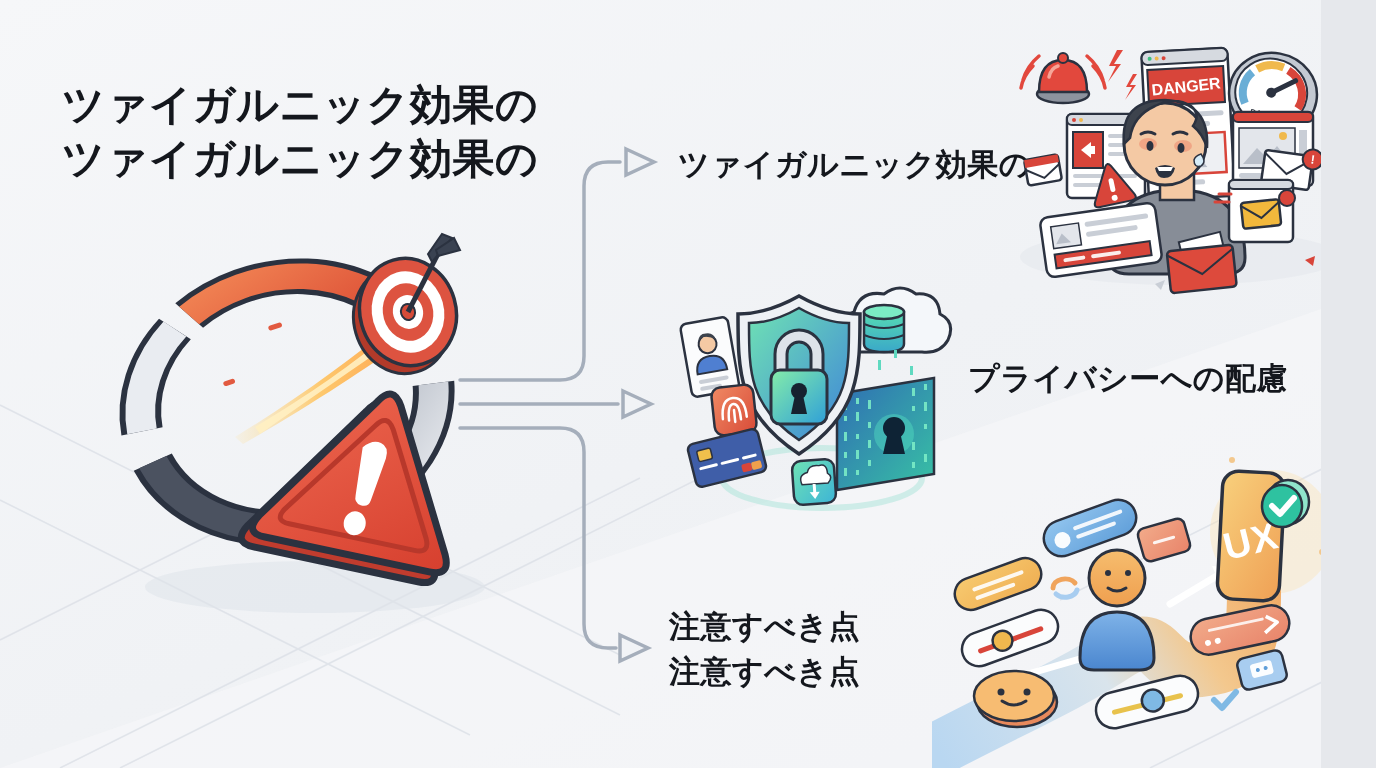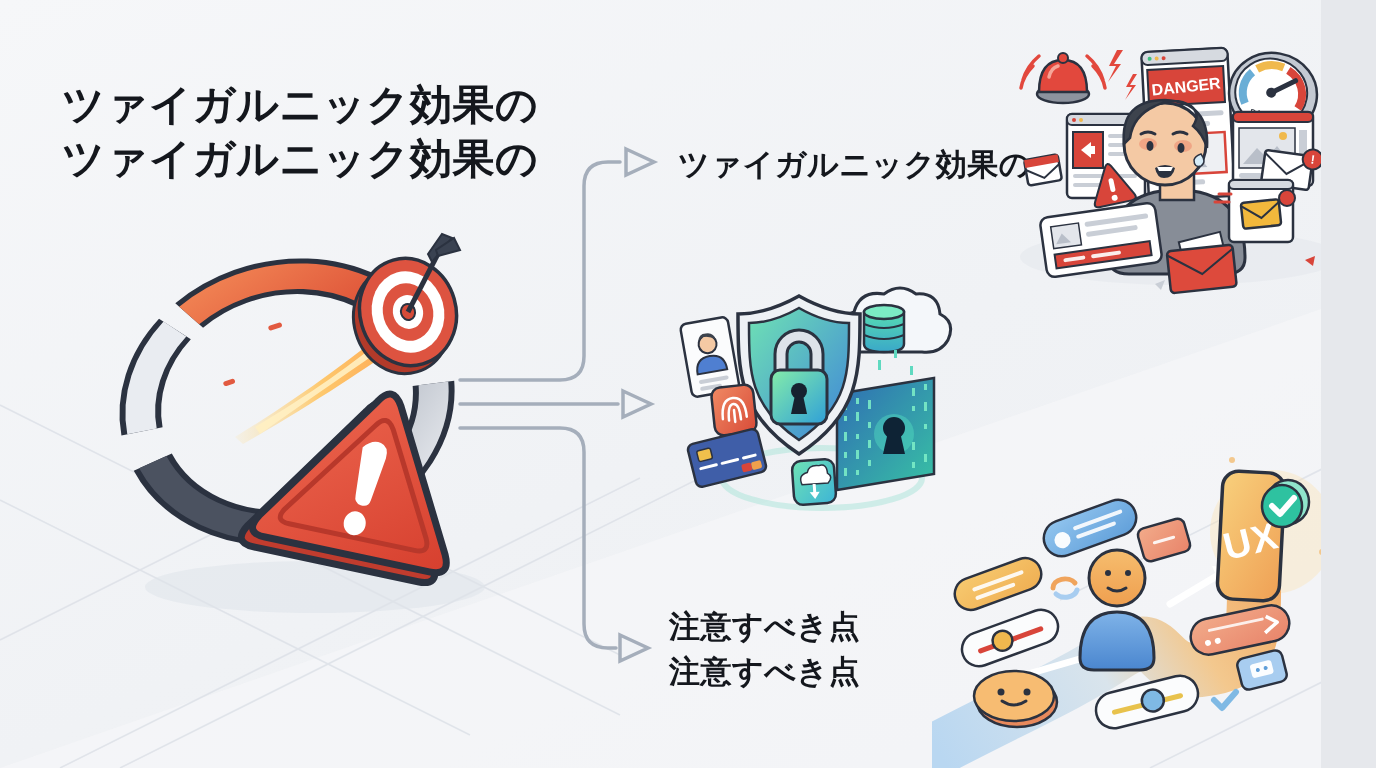--- a/index.html
+++ b/index.html
@@ -112,20 +112,23 @@
       <path d="M -12 -88 Q 0 -108 12 -88 L 86 48 Q 96 68 74 68 L -94 68 Q -116 68 -104 48 Z" transform="translate(-9,12)" fill="#c13c2e" stroke="#2b3240" stroke-width="7" stroke-linejoin="round"></path>
       <path d="M -12 -88 Q 0 -108 12 -88 L 86 48 Q 96 68 74 68 L -94 68 Q -116 68 -104 48 Z" fill="url(#gTri)" stroke="#2b3240" stroke-width="7" stroke-linejoin="round"></path>
       <path d="M -9 -64 Q 0 -78 9 -64 L 64 36 Q 71 50 55 50 L -73 50 Q -89 50 -80 36 Z" fill="none" stroke="#b8382b" stroke-width="5" stroke-linejoin="round"></path>
       <path d="M -17 -40 Q -9 -50 0 -48 Q 9 -46 8 -34 L 2 10 Q 1 18 -7 17 Q -14 16 -14 8 Z" fill="#ffffff"></path>
       <ellipse cx="-9" cy="36" rx="11" ry="12" fill="#ffffff"></ellipse>
     </g>
   </svg>
 
   <div class="blabel" id="b1">
     <span>ツァイガルニック効果の</span>
+  </div>
+  <div class="blabel" id="b2">
+    <span>プライバシーへの配慮</span>
   </div>
   <div class="blabel" id="b3">
     <span>注意すべき点</span><br>
     <span>注意すべき点</span>
   </div>
 
   <svg class="abs" style="left:1005px;top:22px" width="350" height="275" viewBox="0 0 350 275">
     <ellipse cx="175" cy="235" rx="160" ry="28" fill="#e4e7ec" opacity="0.6"></ellipse>
 
     <g>

